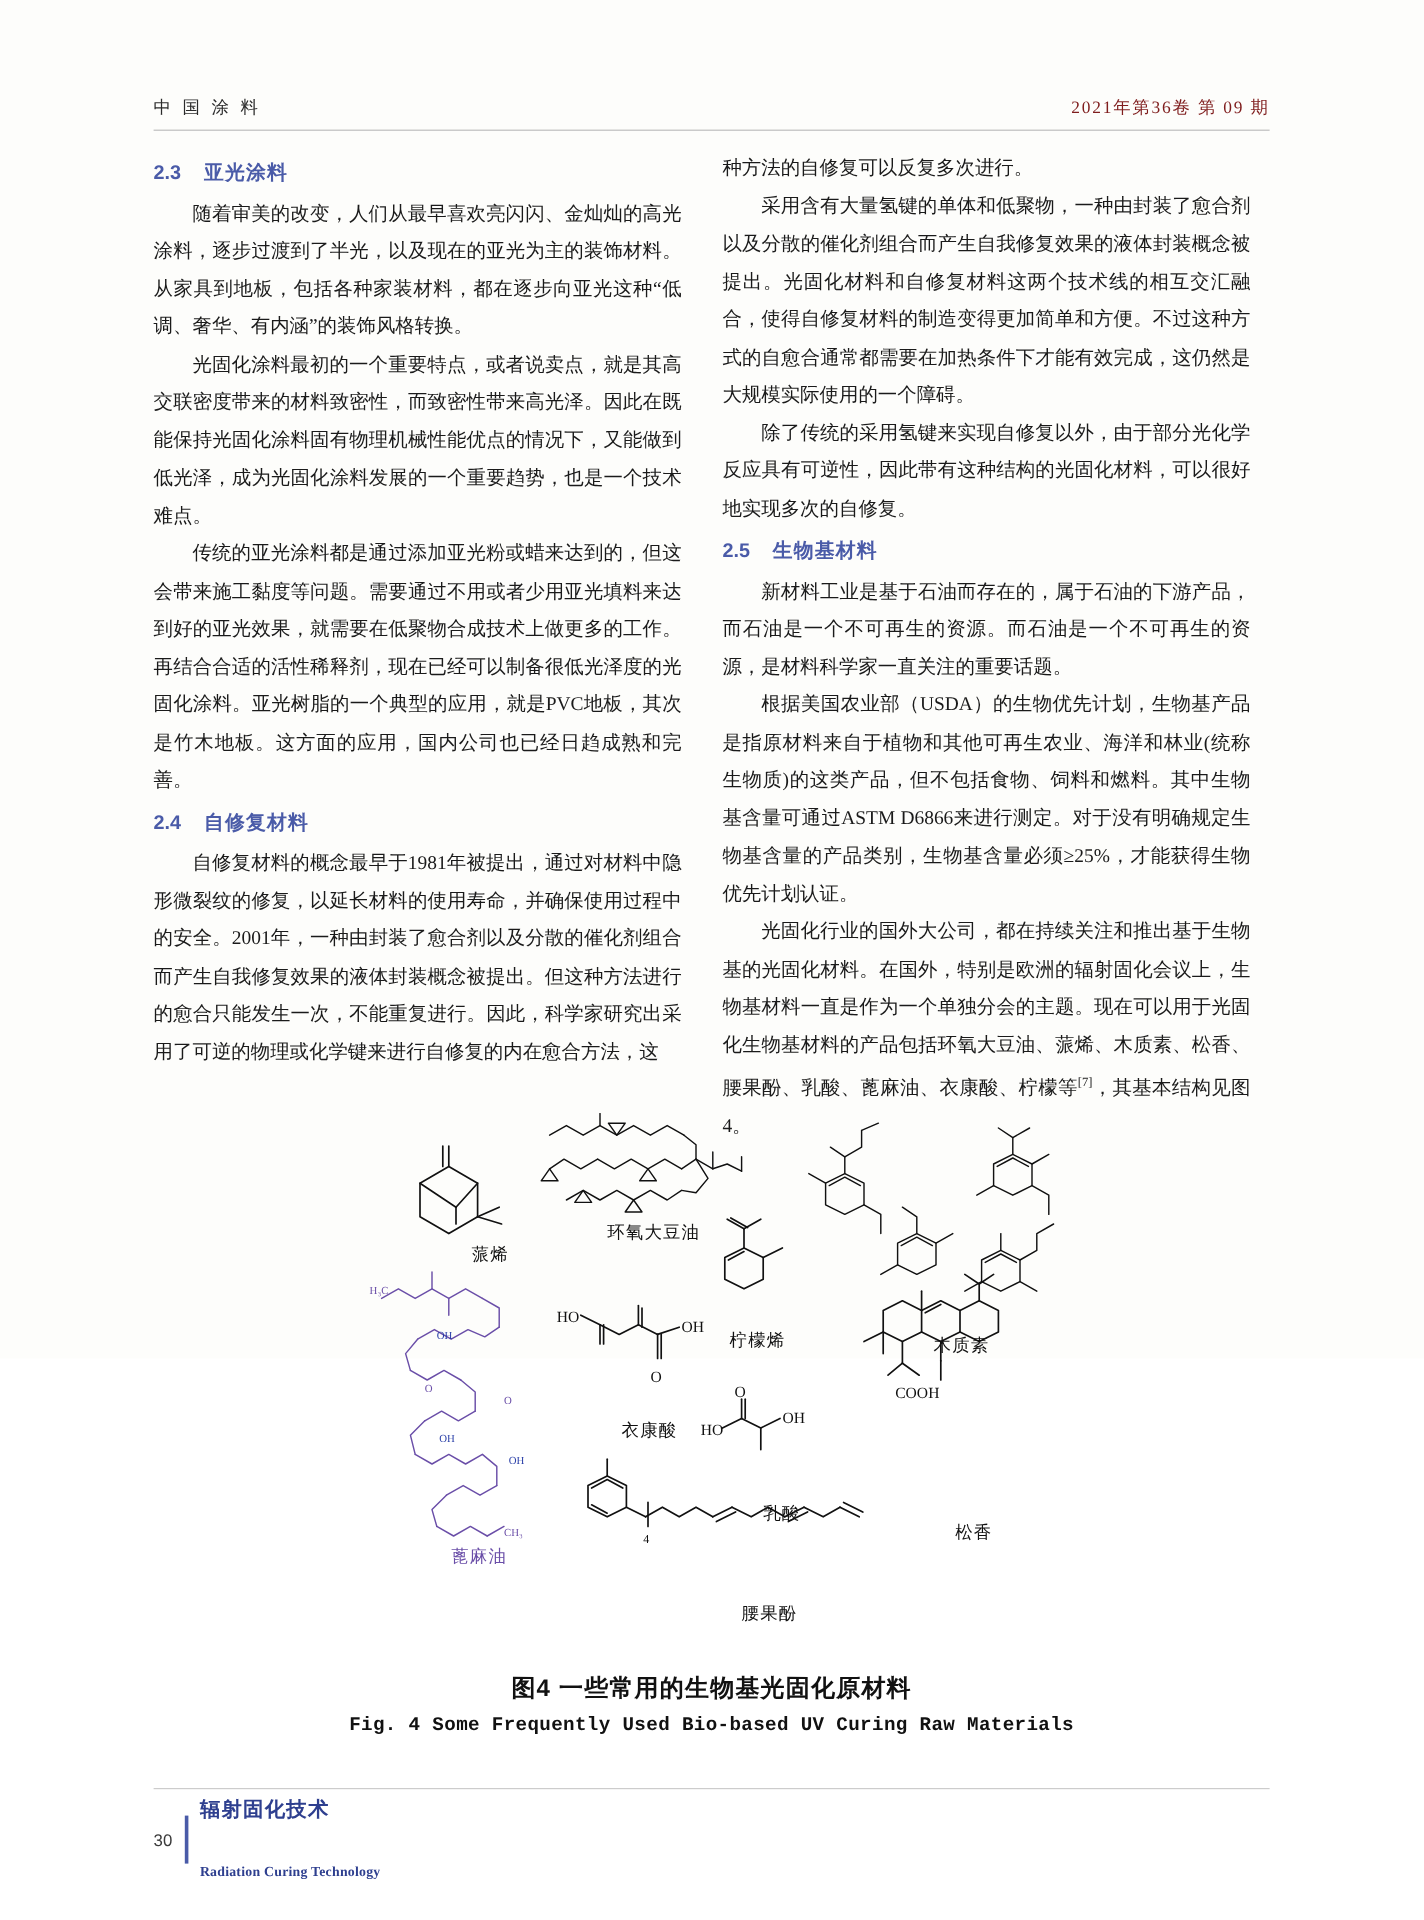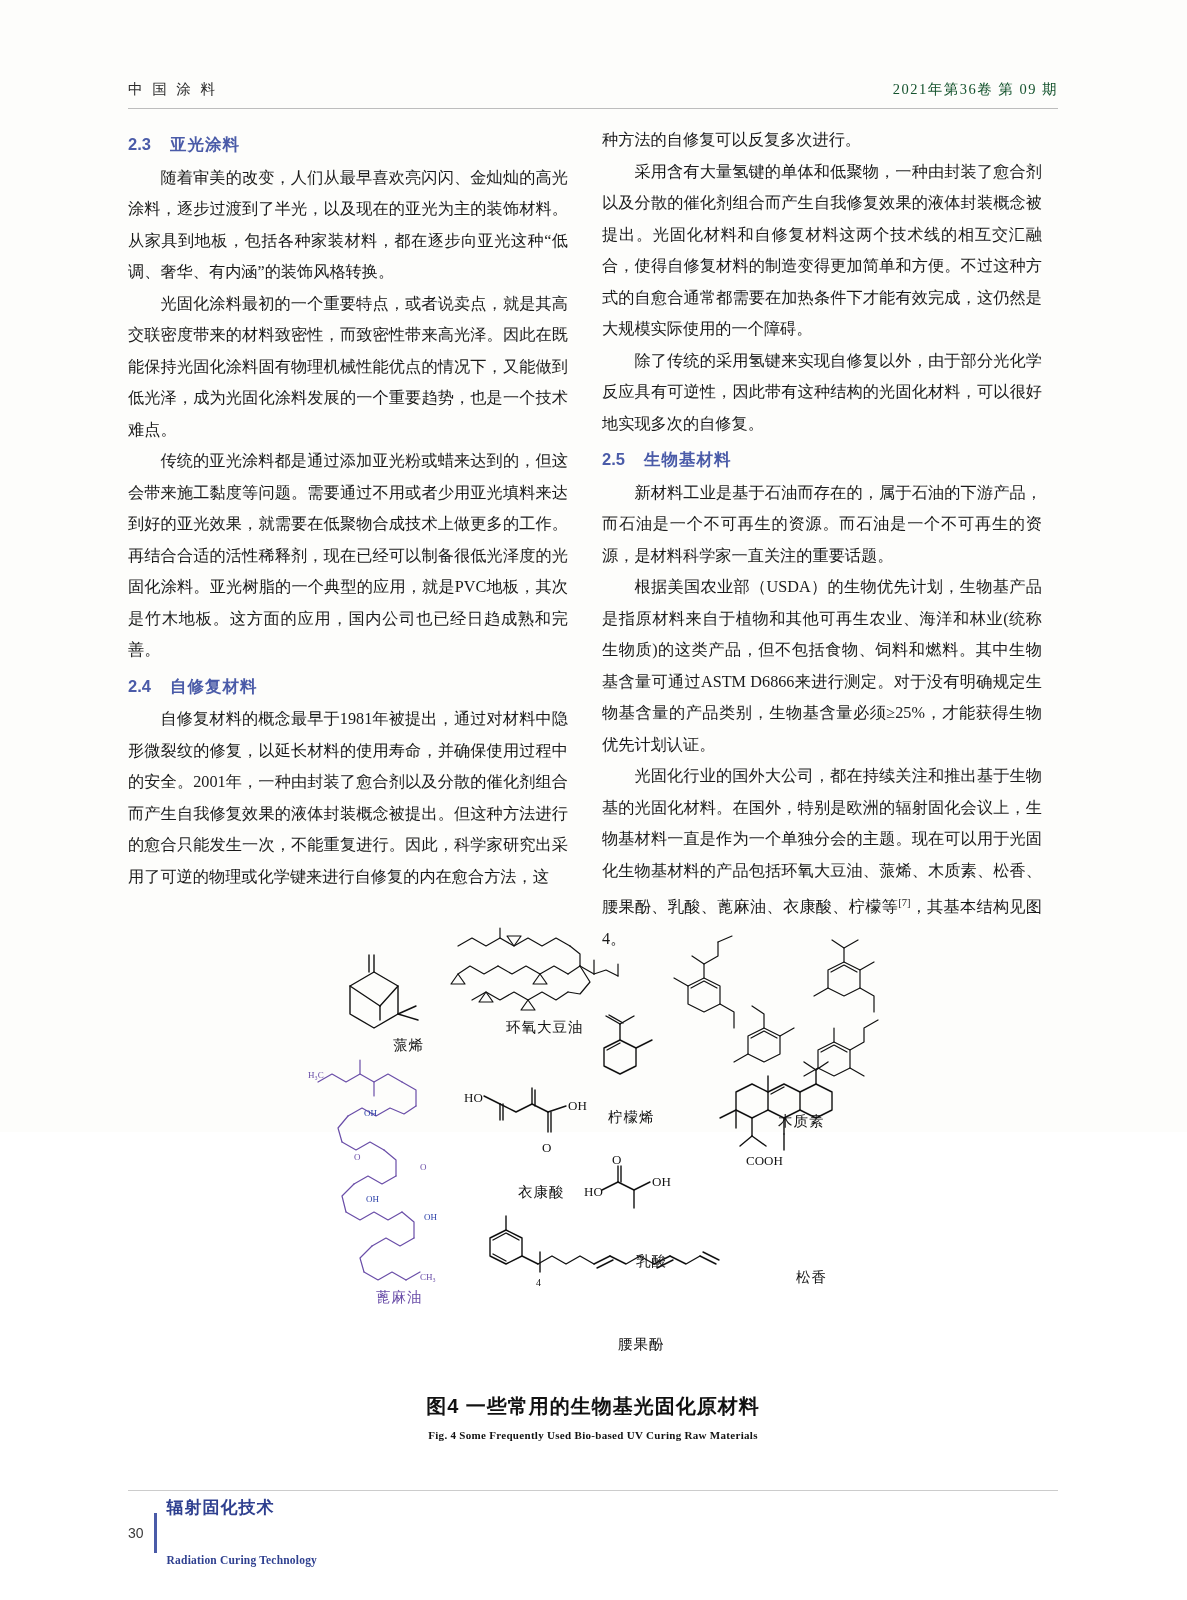--- a/index.html
+++ b/index.html
@@ -35,21 +35,21 @@
     justify-content: space-between;
     align-items: flex-end;
     font-size: 14.5px;
     color: #2b2b2b;
     letter-spacing: 1px;
   }
   .header .left {
     letter-spacing: 3px;
   }
   .header .right {
-    color: #14532d;
+    color: #7f1d1d;
     letter-spacing: 1.5px;
   }
   .header-rule {
     position: absolute;
     left: 128px;
     top: 108px;
     width: 930px;
     height: 1px;
     background: #bdbdbd;
   }
@@ -109,23 +109,23 @@
     text-align: center;
   }
   .fig-caption .cn {
     font-family: "Liberation Sans", sans-serif;
     font-weight: bold;
     font-size: 20px;
     color: #111;
     letter-spacing: 1px;
   }
   .fig-caption .en {
-    font-family: Liberation Serif, serif;
-    font-weight: bold;
-    font-size: 11px;
+    font-family: Liberation Mono, monospace;
+    font-weight: bold;
+    font-size: 16px;
     color: #111;
     margin-top: 9px;
     letter-spacing: 0.3px;
   }
   .mol-label {
     position: absolute;
     font-family: "Liberation Sans", sans-serif;
     font-size: 14.5px;
     color: #111;
     letter-spacing: 1px;

